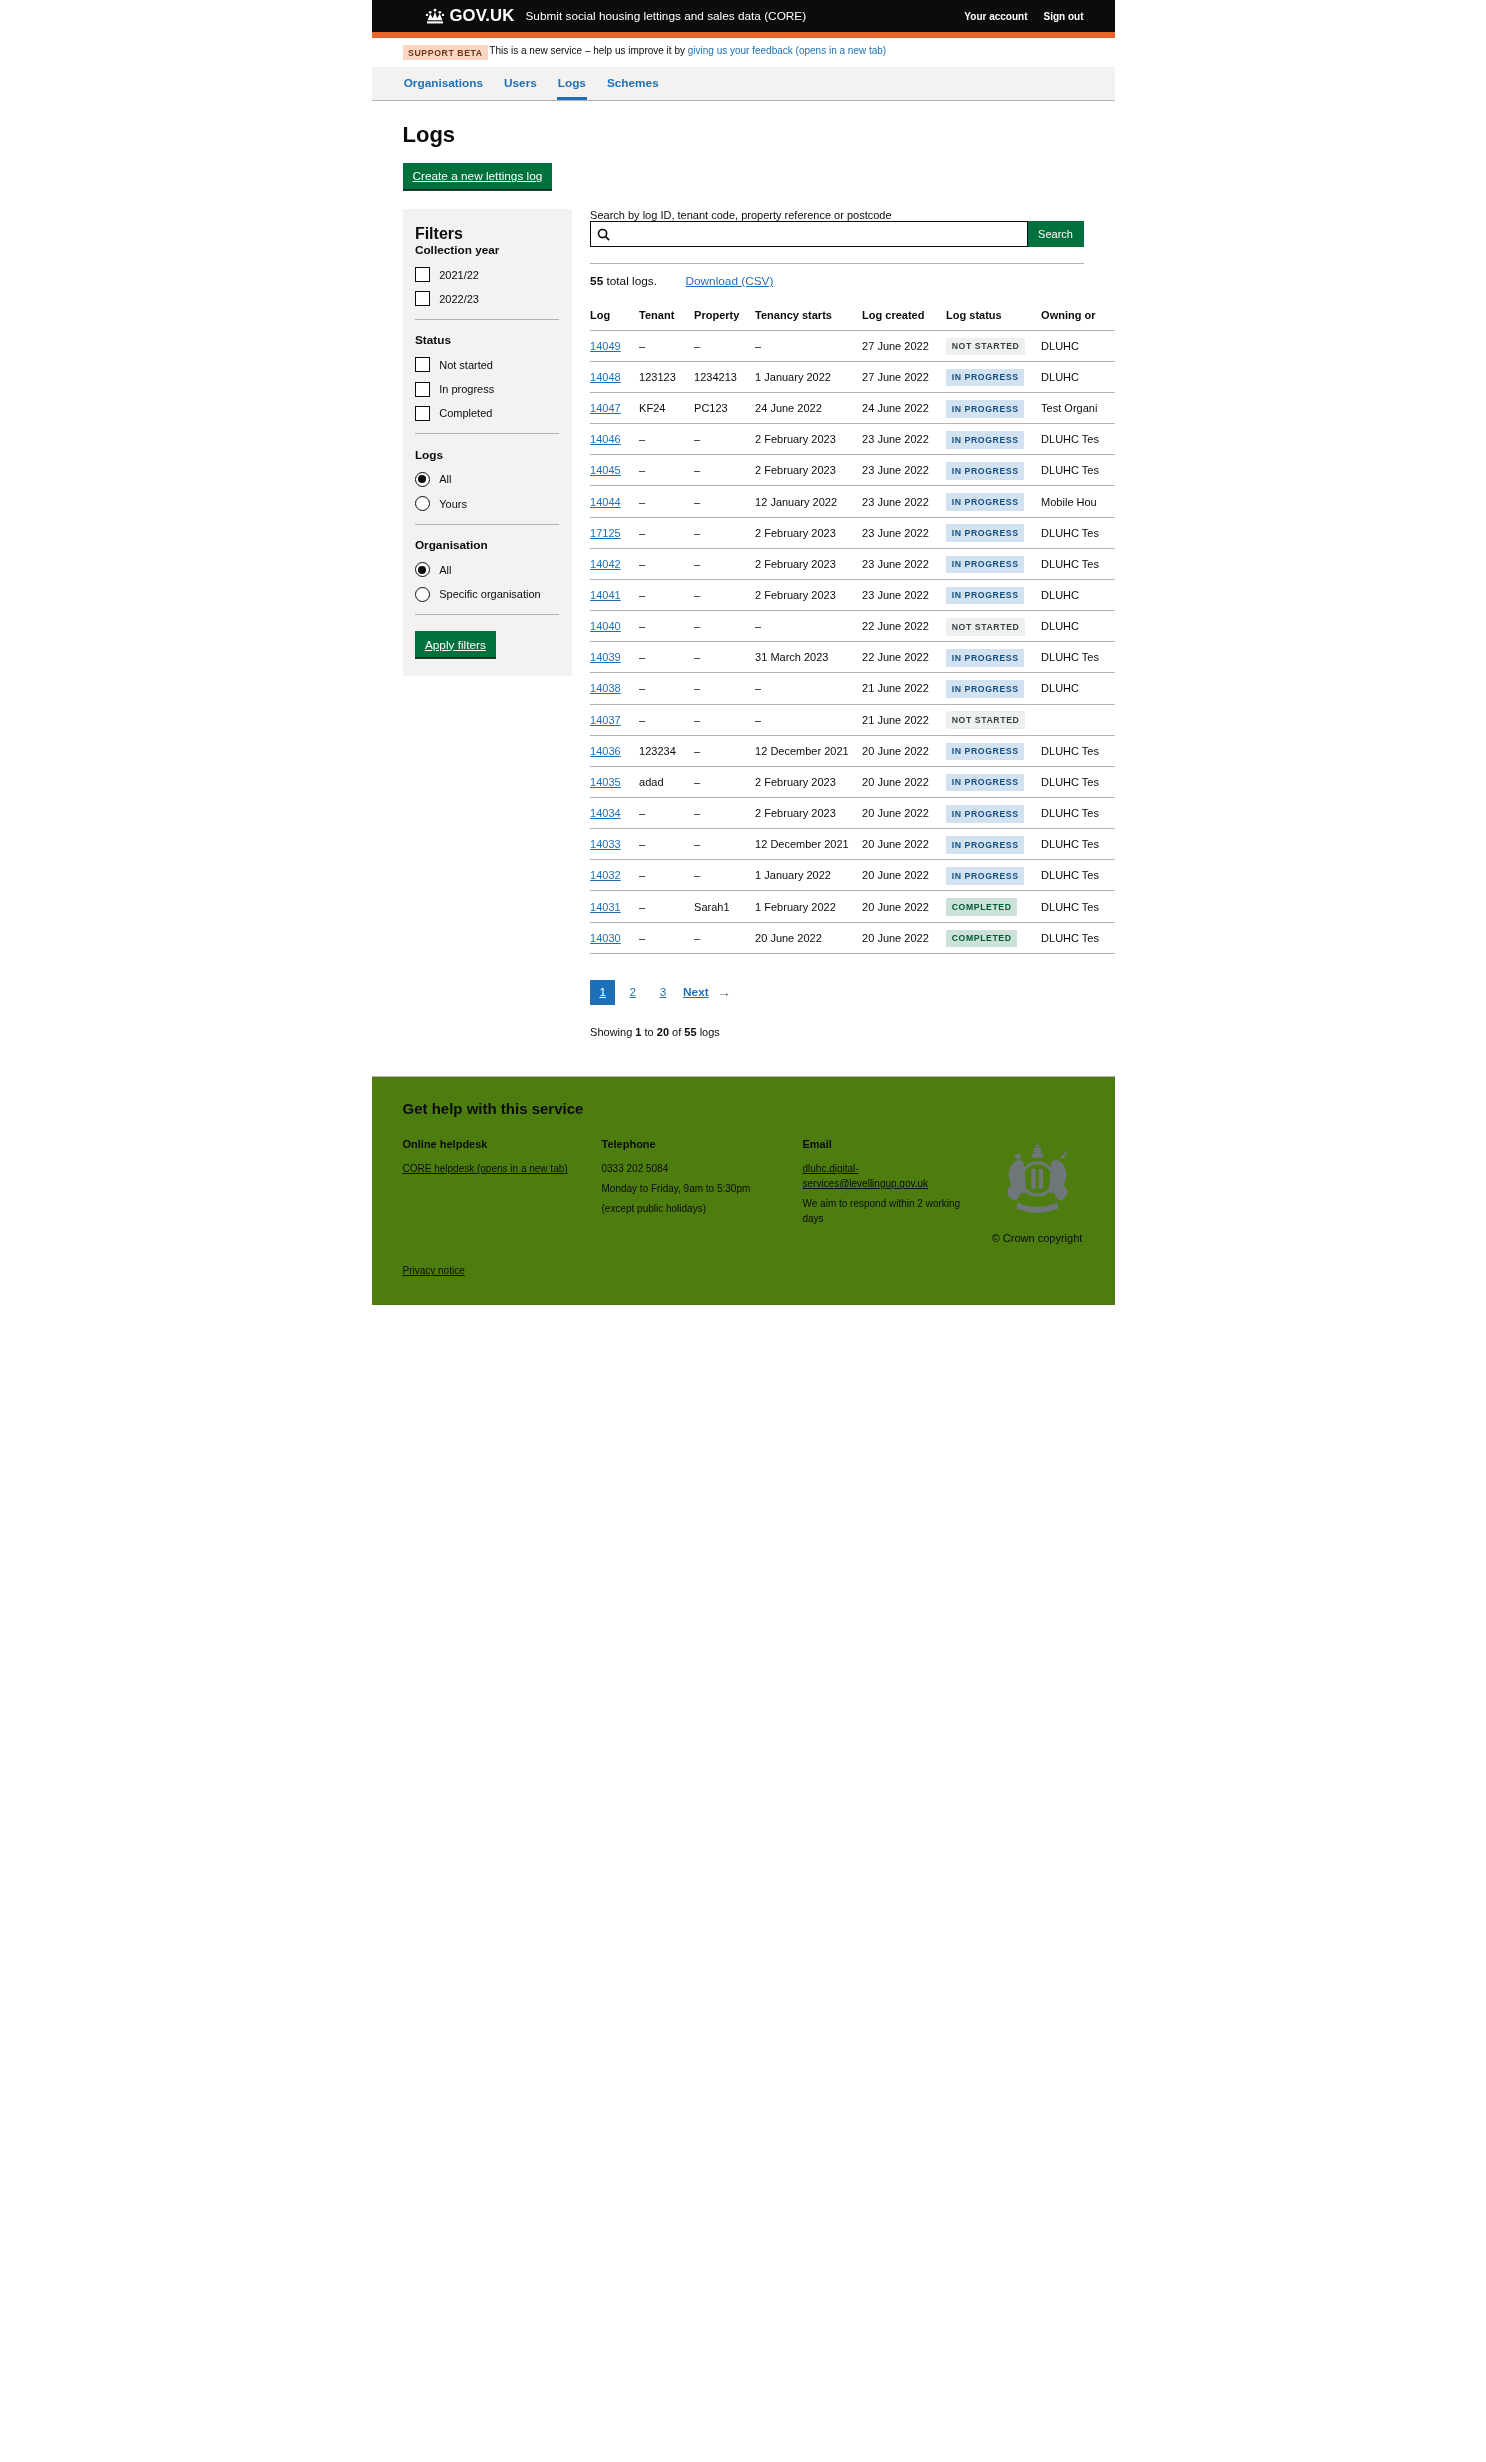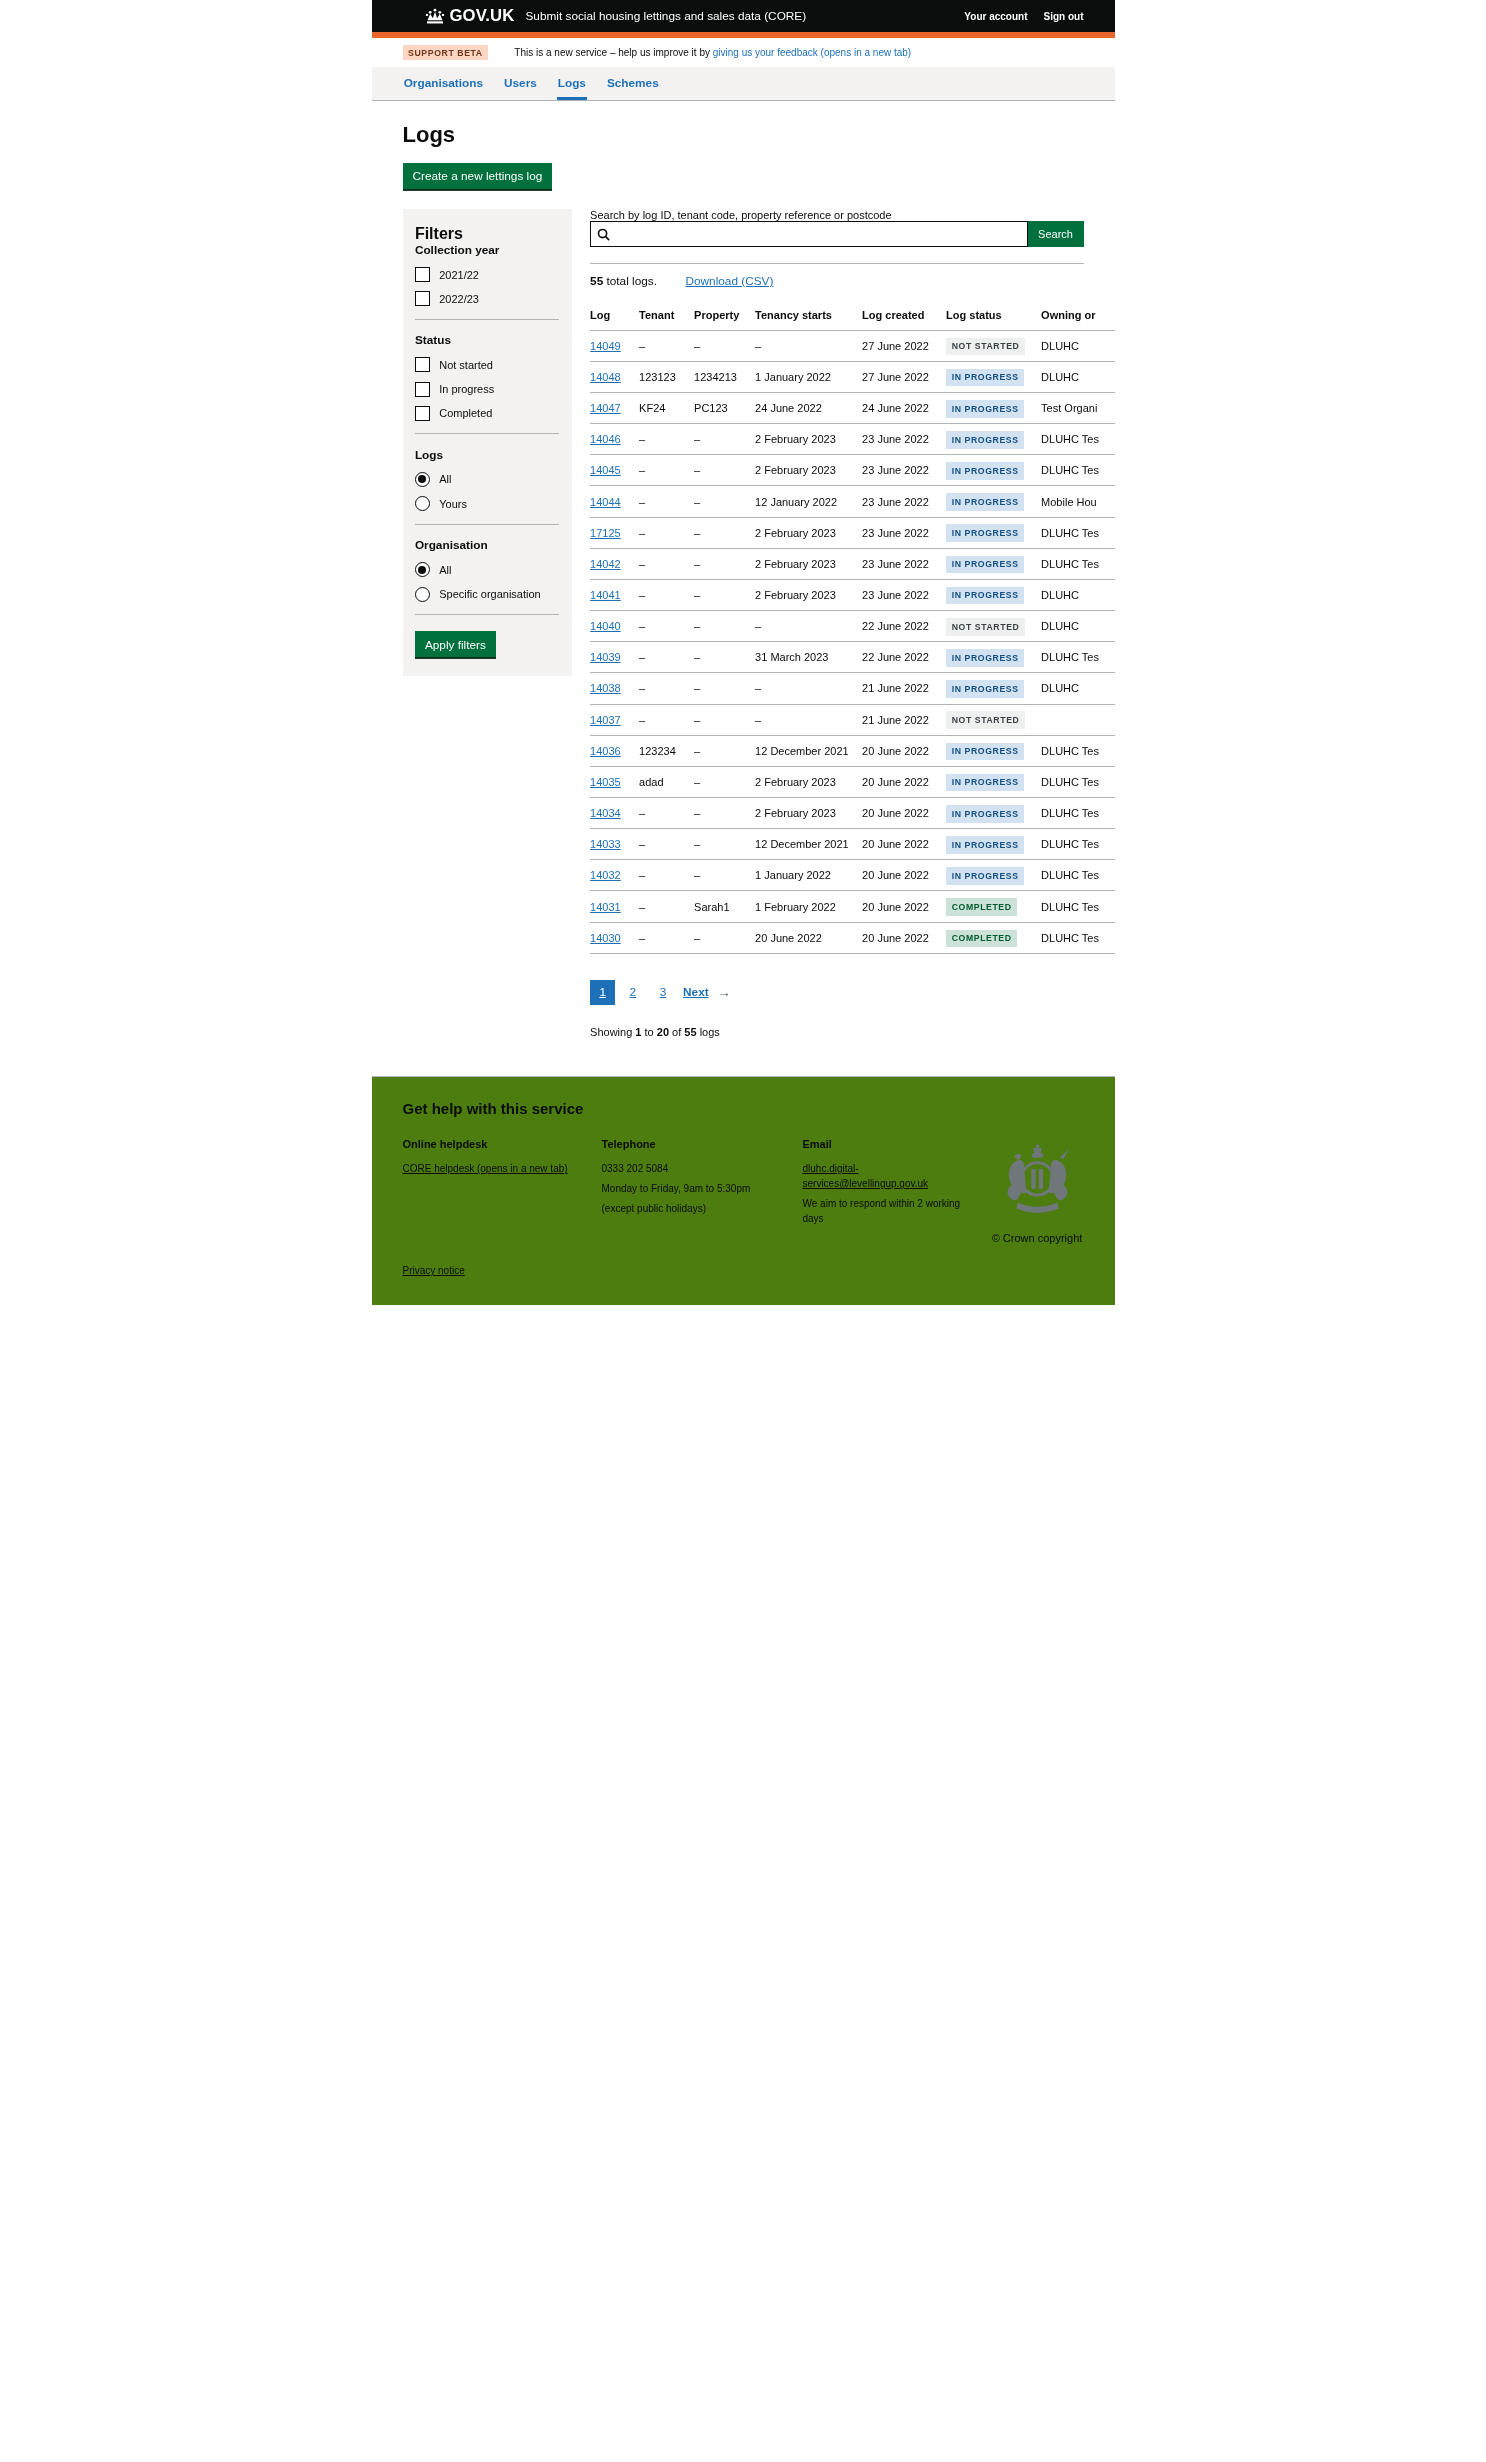--- a/index.html
+++ b/index.html
@@ -20,38 +20,38 @@
   .gov-header-inner { display: flex; align-items: center; height: 32px; gap: 7.4px; }
   .brand { display: flex; align-items: center; gap: 5px; color: #fff; text-decoration: none; }
   .brand-text { font-weight: bold; font-size: 16.7px; letter-spacing: 0.1px; }
   .crown { display: flex; align-items: center; }
   .service-name { color: #fff; font-size: 11.8px; text-decoration: none; flex: 1; margin-left: 3.7px; white-space: nowrap; }
   .header-links { display: flex; gap: 16px; }
   .header-links a { color: #fff; font-weight: bold; font-size: 10px; text-decoration: none; white-space: nowrap; }
 
   
   .phase-banner { padding: 6.8px 0; }
-  .phase-inner { display: flex; align-items: center; gap: 26px; }
+  .phase-inner { display: flex; align-items: flex-start; gap: 1px; }
   .tag-beta { background: #fcd6c3; color: #6e3619; font-weight: bold; font-size: 8.7px;
               letter-spacing: 0.6px; padding: 3.1px 5.6px 2.5px; text-transform: uppercase; white-space: nowrap; }
   .phase-text { font-size: 10px; }
   .phase-text a { color: #1d70b8; }
 
   
   .primary-nav { background: #f3f2f1; border-bottom: 0.6px solid #b1b4b6; }
   .nav-list { display: flex; gap: 18.6px; }
   .nav-item { font-size: 11.8px; font-weight: bold; color: #1d70b8; text-decoration: none;
               padding: 9.3px 1.2px 6.2px; border-bottom: 3.1px solid transparent; }
   .nav-item.active { border-bottom-color: #1d70b8; }
 
   
   .page-title { font-size: 22px; font-weight: bold; margin: 21px 0 15px; }
   .btn-green { display: inline-block; background: #00703c; color: #fff; font-size: 11.8px;
                font-family: inherit; padding: 6.8px 10px 5.6px; border: 0; box-shadow: 0 1.9px 0 #002d18;
-               cursor: pointer; text-align: left; }
+               cursor: pointer; text-align: left; text-decoration: underline; }
   .create-btn { margin-bottom: 20px; }
   .main-grid { display: flex; gap: 18.6px; align-items: flex-start; }
 
   
   .filters { background: #f3f2f1; width: 169px; flex-shrink: 0; padding: 16px 12.4px 18.6px; }
   .filters-title { font-size: 16px; font-weight: bold; margin-bottom: 0; }
   .filter-group-label { font-size: 11.8px; font-weight: bold; margin-bottom: 10px; }
   .option-row { display: flex; align-items: center; gap: 9.3px; margin-bottom: 9.3px; font-size: 11px; }
   .checkbox { width: 15px; height: 15px; border: 1.2px solid #0b0c0c; background: #fff; flex-shrink: 0; }
   .radio { width: 15px; height: 15px; border: 1.2px solid #0b0c0c; border-radius: 50%;

